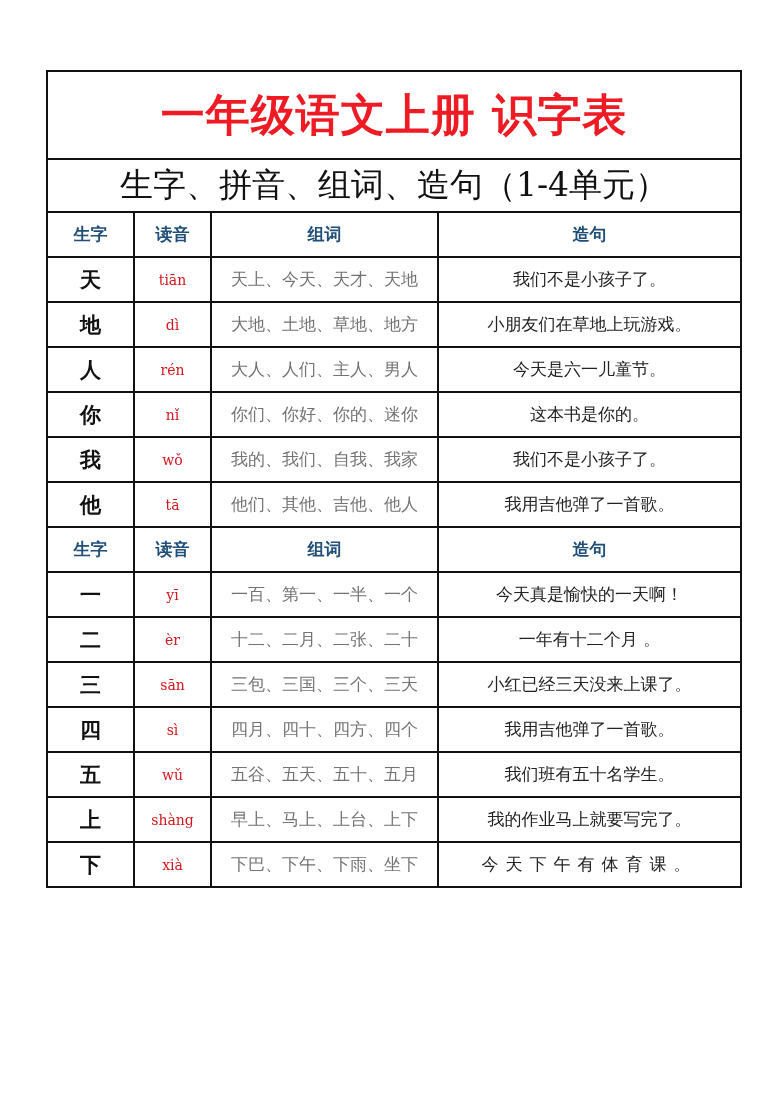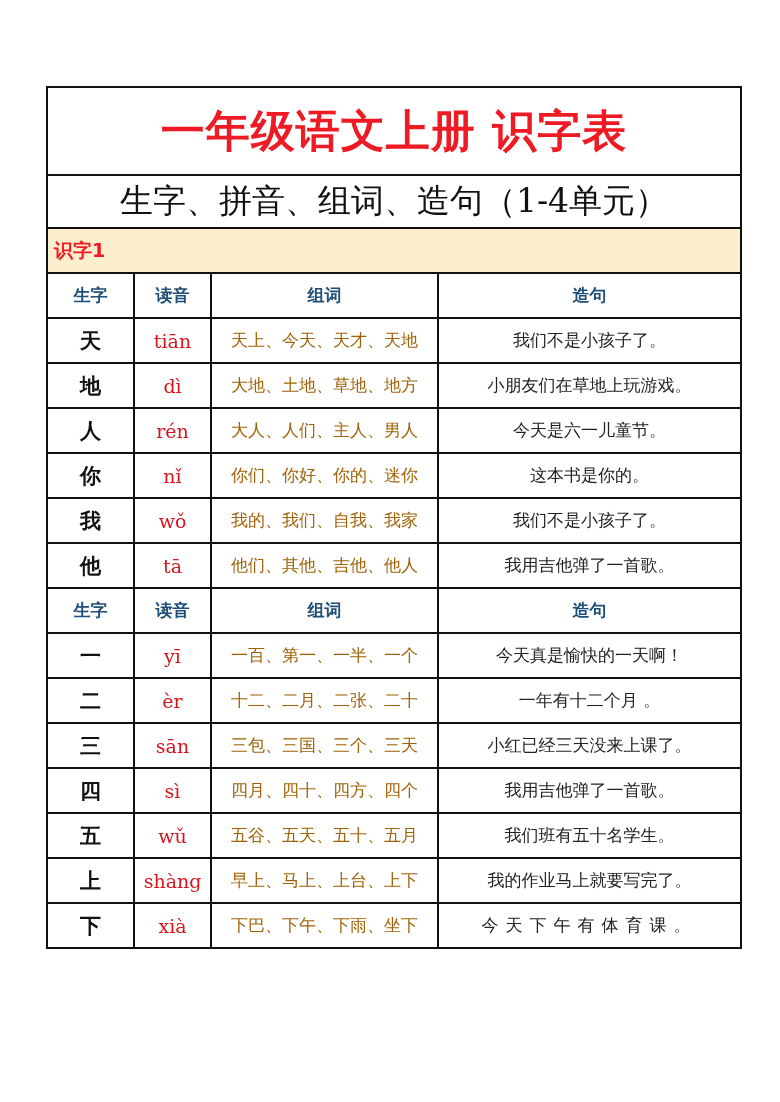--- a/index.html
+++ b/index.html
@@ -1,18 +1,18 @@
 <!DOCTYPE html>
 <html><head>
 <meta charset="utf-8">
 <style>
   html, body { margin: 0; padding: 0; background: #ffffff; }
   body { width: 780px; height: 1102px; position: relative; overflow: hidden; }
   .sheet {
-    position: absolute; left: 46px; top: 86px; width: 694px;
+    position: absolute; left: 46px; top: 70px; width: 694px;
     border-collapse: collapse; table-layout: fixed;
     border: 2px solid #111111;
   }
   .sheet td { border: 2px solid #111111; padding: 0; text-align: center; vertical-align: middle; }
   .title-cell {
     height: 86px; color: #ee1b24;
     font-family: "DejaVu Sans", sans-serif; font-weight: bold; font-size: 44px; letter-spacing: 1px;
   }
   .subtitle-cell {
     height: 51px; color: #111111;
@@ -22,22 +22,22 @@
     height: 43px; background: #fdefcd; text-align: left !important;
     color: #ee1b24; font-family: "DejaVu Sans", sans-serif; font-weight: bold; font-size: 19px;
     padding-left: 6px !important;
   }
   .head-cell {
     height: 43px; color: #1f4e79;
     font-family: "DejaVu Sans", sans-serif; font-weight: bold; font-size: 17px;
   }
   .row td { height: 43px; }
   .char-cell { font-family: "DejaVu Sans", sans-serif; font-weight: bold; font-size: 21px; color: #111111; }
-  .pinyin-cell { font-family: "DejaVu Serif", serif; font-size: 19px; color: #d4161d; }
-  .words-cell { font-family: Liberation Mono, monospace; font-size: 17px; color: #a16207; }
+  .pinyin-cell { font-family: "DejaVu Serif", serif; font-size: 14px; color: #d4161d; }
+  .words-cell { font-family: Liberation Mono, monospace; font-size: 17px; color: #737373; }
   .sentence-cell { font-family: "DejaVu Serif", serif; font-size: 17px; color: #222222; }
   .spaced { letter-spacing: 7px; margin-top: 44px; }
 </style>
 </head>
 <body>
 
 <table class="sheet">
   <colgroup>
     <col style="width:87px">
       <col style="width:77px">
@@ -45,23 +45,20 @@
       <col style="width:303px">
   </colgroup>
   <tbody>
     <tr>
       <td colspan="4" class="title-cell">一年级语文上册  识字表</td>
     </tr>
     <tr>
       <td colspan="4" class="subtitle-cell">生字、拼音、组词、造句（1-4单元）</td>
     </tr>
 
-    <tr>
-      <td colspan="4" class="section-cell">识字1</td>
-    </tr>
     <tr>
       <td class="head-cell">生字</td>
       <td class="head-cell">读音</td>
       <td class="head-cell">组词</td>
       <td class="head-cell">造句</td>
     </tr>
     <tr class="row">
       <td class="char-cell">天</td>
       <td class="pinyin-cell">tiān</td>
       <td class="words-cell">天上、今天、天才、天地</td>

